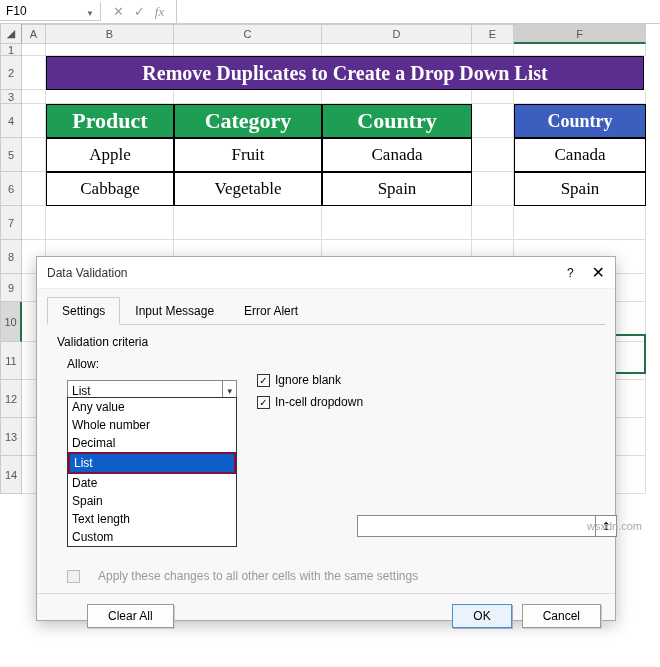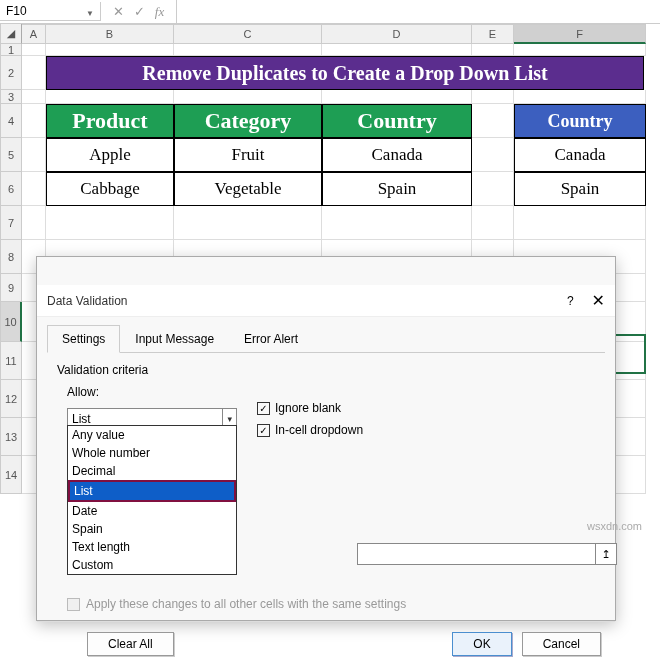--- a/index.html
+++ b/index.html
@@ -34,21 +34,21 @@
 .title-banner { background: #5b2d8e; color: #fff; font-weight: bold; font-size: 20px; font-family: 'Times New Roman', serif; border: 1px solid #000; display: flex; align-items: center; justify-content: center; height: 34px; }
 
 .th-green { background: #1e9e54; color: #fff; font-weight: bold; font-family: 'Times New Roman', serif; font-size: 22px; border: 1px solid #000; }
 .th-blue { background: #3c5fbf; color: #fff; font-weight: bold; font-family: 'Times New Roman', serif; font-size: 18px; border: 1px solid #000; }
 .td-data { background: #fff; color: #000; font-family: 'Times New Roman', serif; font-size: 17px; border: 1px solid #000; }
 
 .active-cell-border { position: absolute; border: 2px solid #217346; pointer-events: none; }
 
 
 .dialog { position: absolute; left: 36px; top: 256px; width: 580px; height: 365px; background: #f8f8f8; border: 1px solid #aaa; box-shadow: 0 4px 15px rgba(0,0,0,0.25); font-size: 12px; }
-.dialog-title { display: flex; align-items: center; justify-content: space-between; padding: 6px 10px; background: #fff; border-bottom: 1px solid #eee; margin-top: 28px; }
+.dialog-title { display: flex; align-items: center; justify-content: space-between; padding: 6px 10px; background: #fff; border-bottom: 1px solid #eee; }
 .dialog-title-text { color: #333; }
 .dialog-title-btns { display: flex; gap: 18px; align-items: center; }
 .help-btn { font-size: 12px; }
 .close-btn { font-size: 16px; font-weight: 300; }
 
 .tabs { display: flex; margin: 8px 10px 0; border-bottom: 1px solid #ccc; }
 .tab { padding: 6px 14px; border: 1px solid transparent; border-bottom: none; cursor: pointer; }
 .tab.active { background: #f8f8f8; border-color: #ccc; border-bottom: 1px solid #f8f8f8; margin-bottom: -1px; }
 
 .dialog-body { padding: 10px 20px; position: relative; }
@@ -62,21 +62,21 @@
 .checkbox { width: 13px; height: 13px; border: 1px solid #333; display: flex; align-items: center; justify-content: center; font-size: 10px; }
 
 .dropdown-list { position: absolute; left: 30px; top: 72px; width: 170px; background: #fff; border: 1px solid #333; z-index: 10; }
 .dropdown-item { padding: 2px 4px; font-size: 12px; }
 .dropdown-item.selected { background: #0e5ec8; color: #fff; border: 2px solid #801040; }
 
 .source-row { position: absolute; left: 320px; top: 190px; width: 260px; display: flex; }
 .source-input { flex: 1; height: 22px; border: 1px solid #888; background: #fff; }
 .source-pick { width: 22px; height: 22px; border: 1px solid #888; background: #fff; display: flex; align-items: center; justify-content: center; margin-left: -1px; font-size: 11px; }
 
-.apply-row { display: flex; align-items: center; gap: 6px; margin: 160px 0 0 10px; color: #999; }
+.apply-row { display: flex; align-items: center; gap: 18px; margin: 160px 0 0 10px; color: #999; }
 .apply-checkbox { width: 13px; height: 13px; border: 1px solid #bbb; background: #f0f0f0; }
 
 .dialog-buttons { display: flex; align-items: center; padding: 10px 14px; border-top: 1px solid #ddd; }
 .btn { padding: 4px 20px; border: 1px solid #999; background: #fdfdfd; font-size: 12px; cursor: pointer; }
 .btn-clear { margin-right: auto; box-shadow: 1px 1px 0 #ccc; margin-left: 36px; }
 .btn-ok { background: #eaf2fb; border-color: #4a8ecf; margin-right: 10px; box-shadow: 1px 1px 0 #aac; }
 .btn-cancel { box-shadow: 1px 1px 0 #ccc; }
 
 .watermark { position: absolute; right: 18px; bottom: 135px; font-size: 11px; color: #aaa; transform: rotate(0deg); }
 

